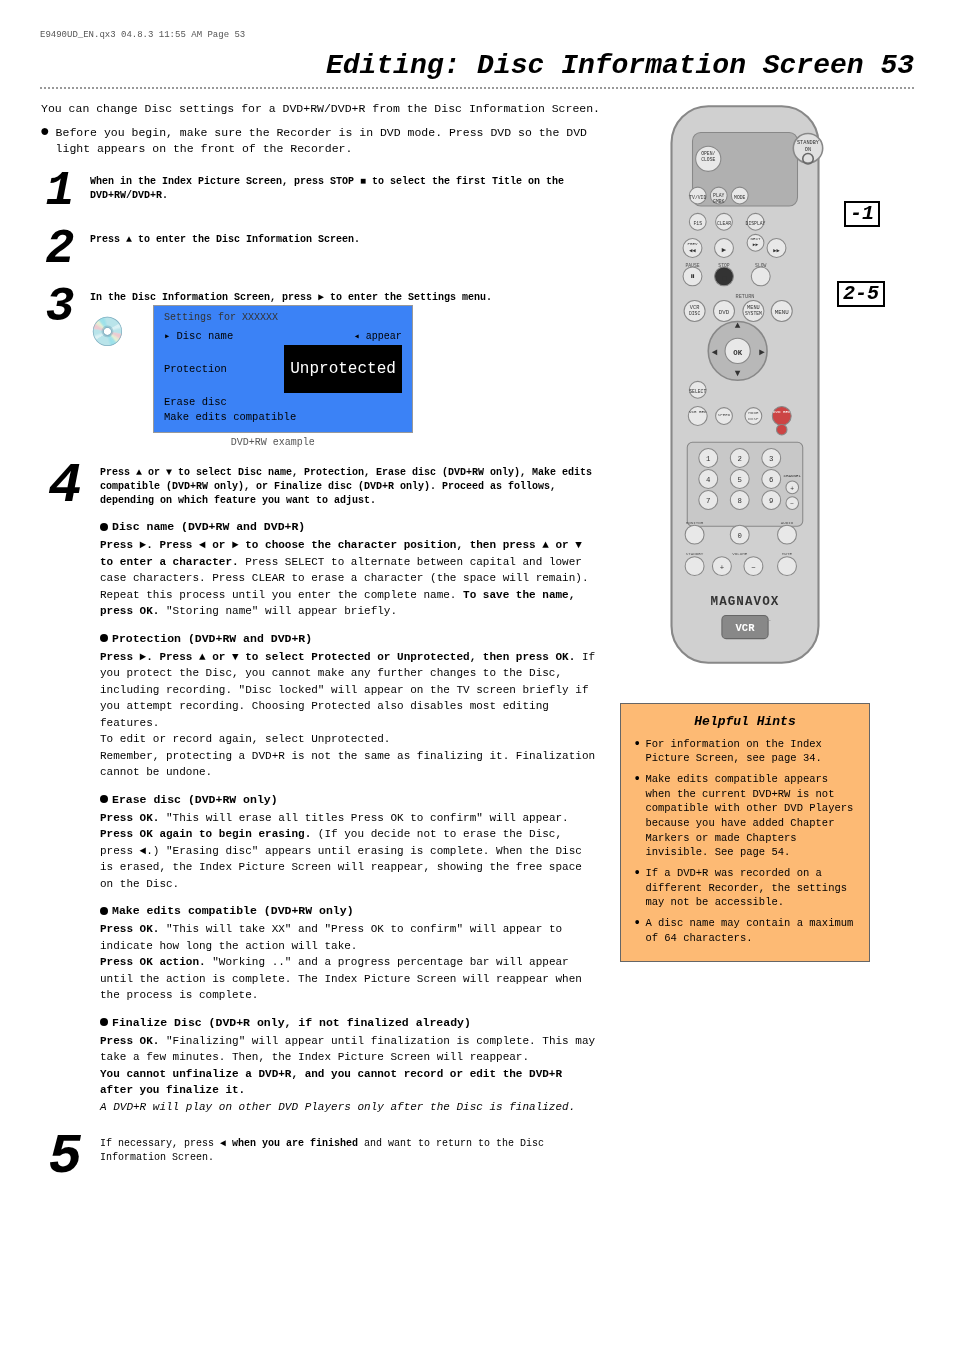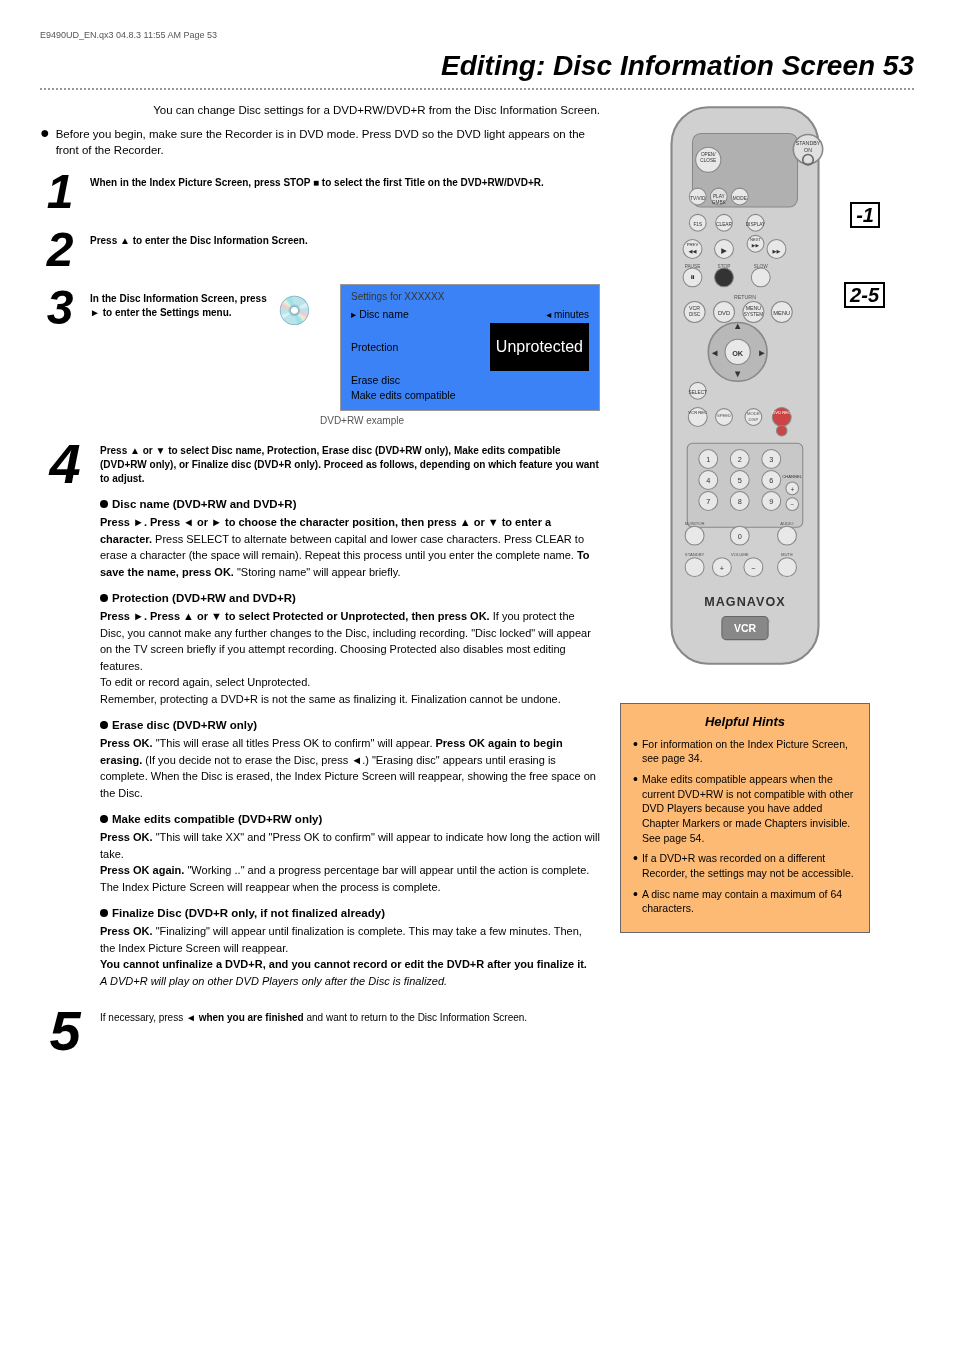--- a/index.html
+++ b/index.html
@@ -10,20 +10,21 @@
       font-family: Arial, Helvetica, sans-serif;
       font-size: 12px;
       color: #000;
       position: relative;
     }
     .page-wrapper {
       width: 954px;
       min-height: 1351px;
       padding: 30px 40px 40px 40px;
       position: relative;
+      font-family: Liberation Mono, monospace;
     }
     
     .meta-line {
       font-size: 9px;
       color: #555;
       margin-bottom: 10px;
     }
     
     .page-title {
       text-align: right;
@@ -90,21 +91,21 @@
     }
     .step-text {
       font-size: 10px;
       line-height: 1.4;
       padding-top: 8px;
     }
     .step-text b { font-weight: bold; }
     
     .step3-content {
       display: flex;
-      flex-direction: row;
+      flex-direction: column;
     }
     
     .settings-box {
       border: 1px solid #999;
       padding: 6px 10px;
       font-size: 10.5px;
       width: 260px;
       margin-left: 20px;
       position: relative;
       background: #3b82f6;
@@ -126,21 +127,21 @@
     .settings-highlight {
       background: #000;
       color: #fff;
       padding: 15px 6px;
       font-size: 16px;
     }
     .settings-normal {
       font-size: 10px;
     }
     .settings-box-label {
-      text-align: left;
+      text-align: center;
       font-size: 10px;
       color: #555;
       margin-top: 4px;
     }
     
     .step4-number {
       font-size: 56px;
       font-weight: bold;
       font-style: italic;
       line-height: 1;
@@ -273,21 +274,21 @@
               <b>In the Disc Information Screen, press ► to enter the Settings menu.</b>
             </div>
 
             <div style="display:flex; align-items:flex-start; gap:8px;">
               <div style="font-size:28px; margin-top:10px;">💿</div>
               <div>
                 <div class="settings-box">
                   <div class="settings-box-title">Settings for XXXXXX</div>
                   <div class="settings-menu-item disc-name">
                     <span>▸ Disc name</span>
-                    <span class="settings-normal">◂ minutes</span>
+                    <span class="settings-normal">◂ appear</span>
                   </div>
                   <div class="settings-menu-item">
                     <span>Protection</span>
                     <span class="settings-highlight">Unprotected</span>
                   </div>
                   <div class="settings-menu-item">
                     <span>Erase disc</span>
                   </div>
                   <div class="settings-menu-item">
                     <span>Make edits compatible</span>
@@ -331,21 +332,21 @@
             <div class="section-body">
               <b>Press OK.</b> "This will erase all titles Press OK to confirm" will appear. <b>Press OK again to begin erasing.</b> (If you decide not to erase the Disc, press ◄.) "Erasing disc" appears until erasing is complete. When the Disc is erased, the Index Picture Screen will reappear, showing the free space on the Disc.
             </div>
 
             <div class="section-heading">
               <span class="section-bullet"></span>
               <span>Make edits compatible  (DVD+RW only)</span>
             </div>
             <div class="section-body">
               <b>Press OK.</b> "This will take XX" and "Press OK to confirm" will appear to indicate how long the action will take.<br>
-              <b>Press OK again.</b> "Working .." and a progress percentage bar will appear until the action is complete. The Index Picture Screen will reappear when the process is complete.
+              <b>Press OK action.</b> "Working .." and a progress percentage bar will appear until the action is complete. The Index Picture Screen will reappear when the process is complete.
             </div>
 
             <div class="section-heading">
               <span class="section-bullet"></span>
               <span>Finalize Disc (DVD+R only, if not finalized already)</span>
             </div>
             <div class="section-body">
               <b>Press OK.</b> "Finalizing" will appear until finalization is complete. This may take a few minutes. Then, the Index Picture Screen will reappear.<br>
               <b>You cannot unfinalize a DVD+R, and you cannot record or edit the DVD+R after you finalize it.</b><br>
               <i>A DVD+R will play on other DVD Players only after the Disc is finalized.</i>

